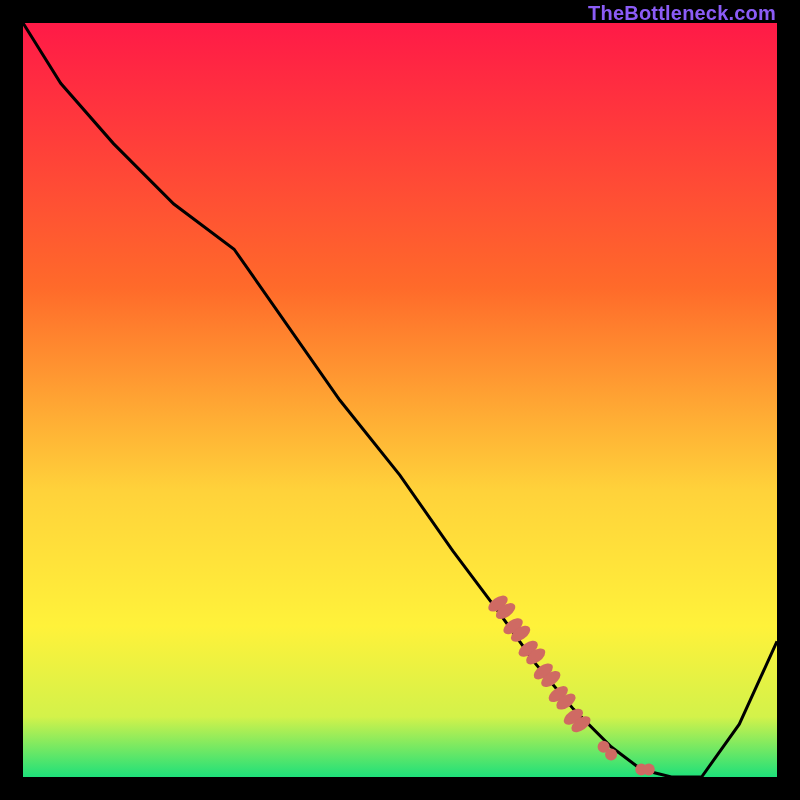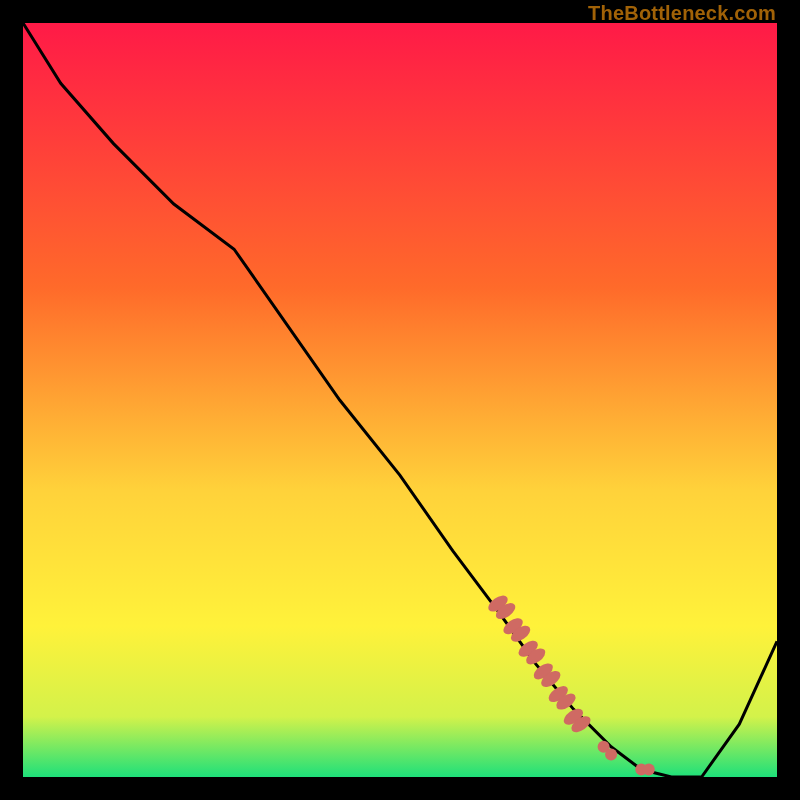--- a/index.html
+++ b/index.html
@@ -26,21 +26,21 @@
     height: 754px;
     display: block;
   }
   .watermark {
     position: absolute;
     top: 2px;
     right: 24px;
     font-family: Arial, Helvetica, sans-serif;
     font-size: 20px;
     font-weight: 600;
-    color: #a16207;
+    color: #8b5cf6;
     letter-spacing: 0.2px;
     user-select: none;
   }
 </style>
 </head>
 <body>
 
 <div class="frame">
   <svg class="plot" viewBox="0 0 754 754" preserveAspectRatio="none">
     <defs>

